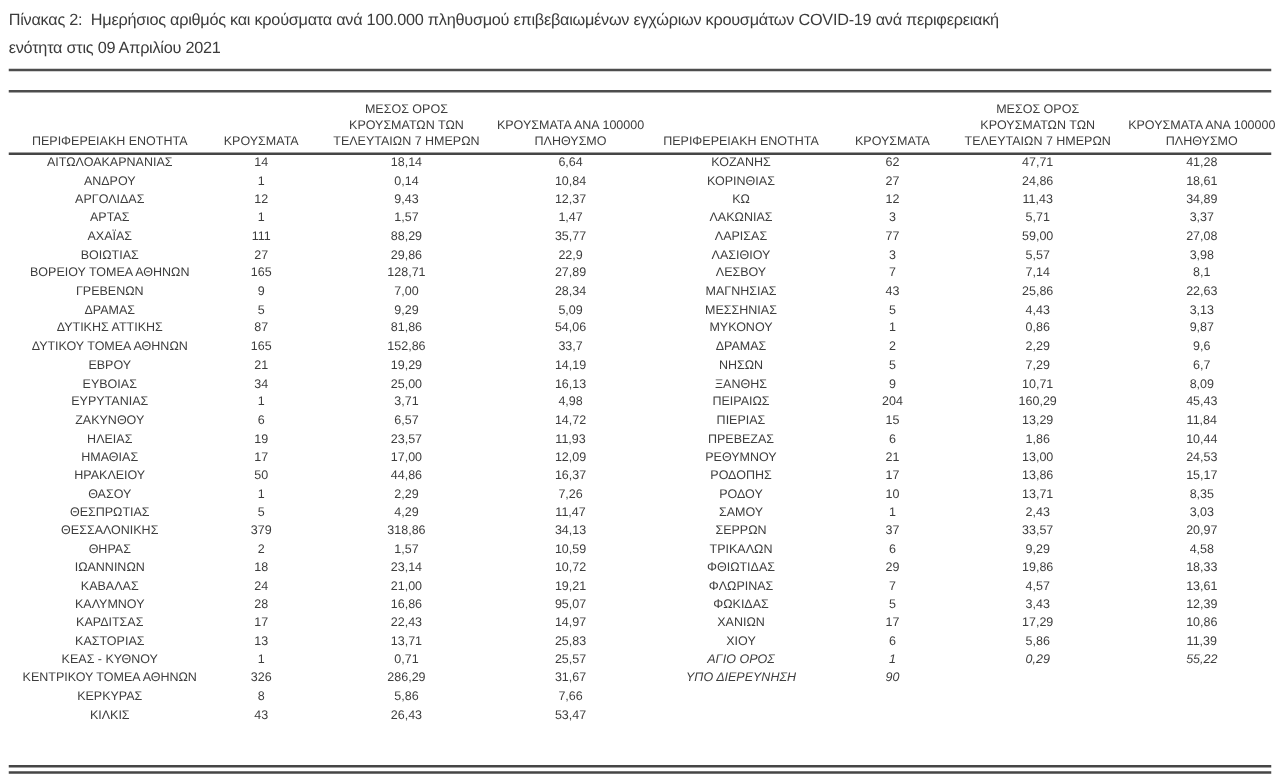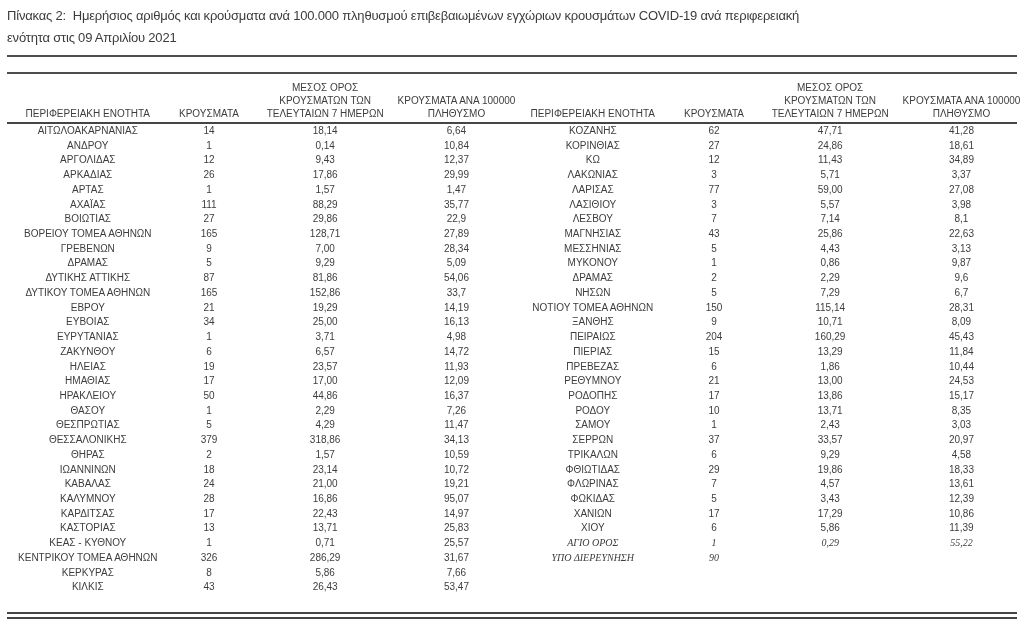--- a/index.html
+++ b/index.html
@@ -45,21 +45,21 @@
     line-height:13px;
     color:#3d3d3d;
   }
   .rows{width:100%;}
   .row{
     display:grid;
     grid-template-columns:32% 16% 30% 22%;
     height:14.73px;
     align-items:center;
   }
-  .row.italic{font-style:italic;font-family:Liberation Serif, serif;}
+  .row.italic{font-style:italic;}
   .cell{
     text-align:center;
     font-size:10px;
     line-height:14.73px;
     white-space:pre;
     overflow:visible;
     color:#3d3d3d;
   }
   .bottom-rule{
     position:absolute;left:7px;width:1010px;top:612px;
@@ -116,26 +116,20 @@
               <div class="cell">0,14</div>
               <div class="cell">10,84</div>
             </div>
             <div class="row">
               <div class="cell">ΑΡΓΟΛΙΔΑΣ</div>
               <div class="cell">12</div>
               <div class="cell">9,43</div>
               <div class="cell">12,37</div>
             </div>
             <div class="row">
-              <div class="cell">ΑΡΚΑΔΙΑΣ</div>
-              <div class="cell">26</div>
-              <div class="cell">17,86</div>
-              <div class="cell">29,99</div>
-            </div>
-            <div class="row">
               <div class="cell">ΑΡΤΑΣ</div>
               <div class="cell">1</div>
               <div class="cell">1,57</div>
               <div class="cell">1,47</div>
             </div>
             <div class="row">
               <div class="cell">ΑΧΑΪΑΣ</div>
               <div class="cell">111</div>
               <div class="cell">88,29</div>
               <div class="cell">35,77</div>
@@ -382,26 +376,20 @@
               <div class="cell">ΔΡΑΜΑΣ</div>
               <div class="cell">2</div>
               <div class="cell">2,29</div>
               <div class="cell">9,6</div>
             </div>
             <div class="row">
               <div class="cell">ΝΗΣΩΝ</div>
               <div class="cell">5</div>
               <div class="cell">7,29</div>
               <div class="cell">6,7</div>
-            </div>
-            <div class="row">
-              <div class="cell">ΝΟΤΙΟΥ ΤΟΜΕΑ ΑΘΗΝΩΝ</div>
-              <div class="cell">150</div>
-              <div class="cell">115,14</div>
-              <div class="cell">28,31</div>
             </div>
             <div class="row">
               <div class="cell">ΞΑΝΘΗΣ</div>
               <div class="cell">9</div>
               <div class="cell">10,71</div>
               <div class="cell">8,09</div>
             </div>
             <div class="row">
               <div class="cell">ΠΕΙΡΑΙΩΣ</div>
               <div class="cell">204</div>

